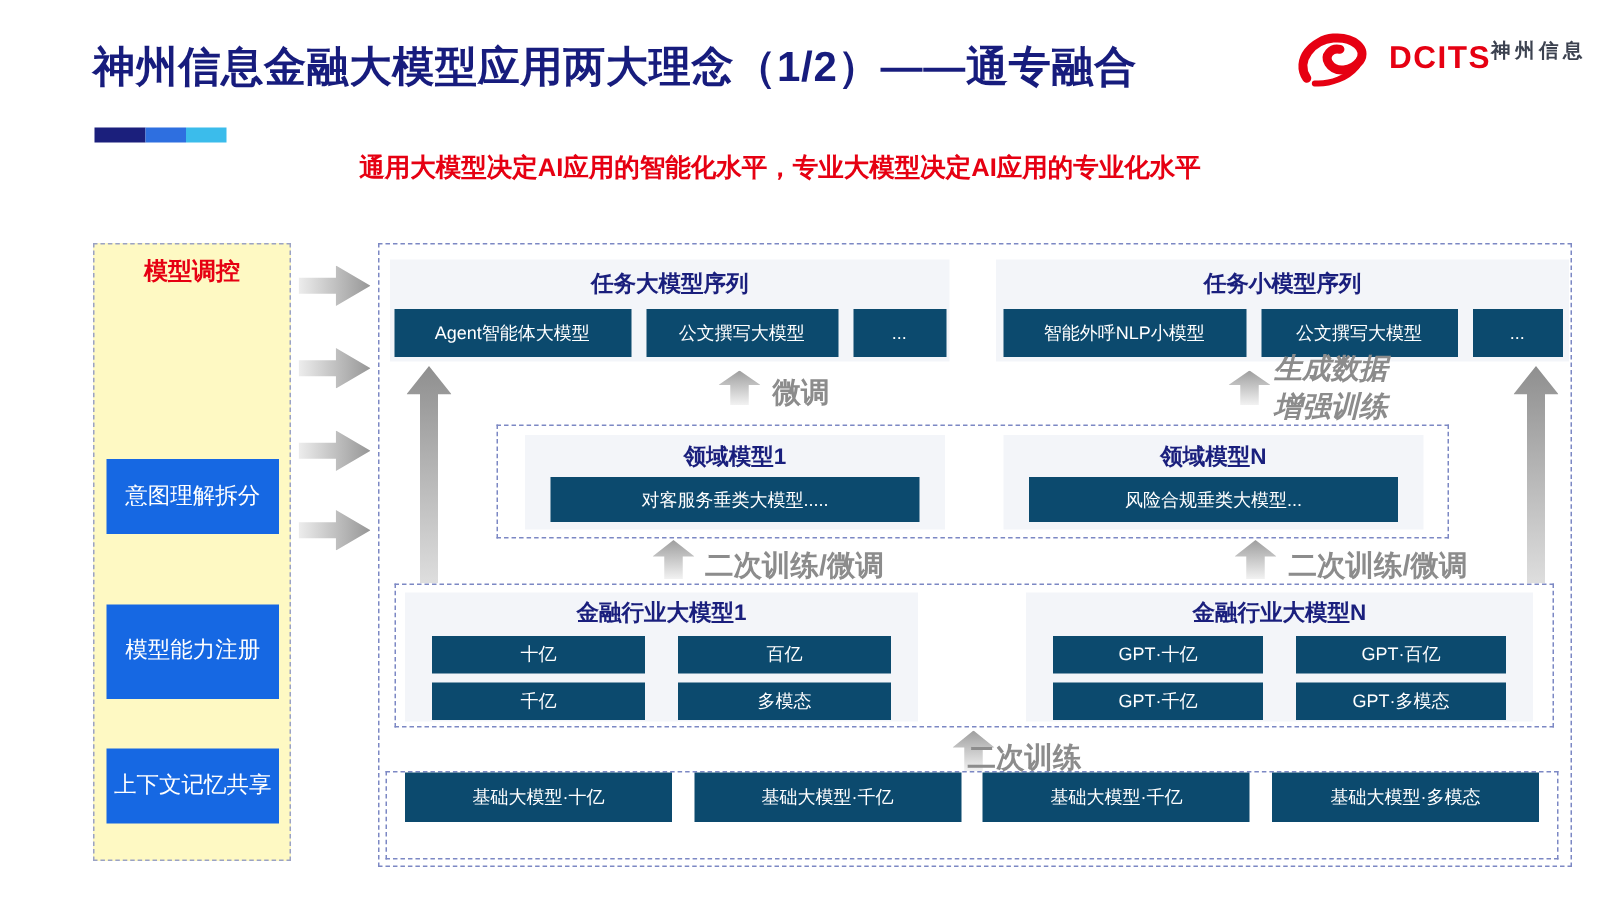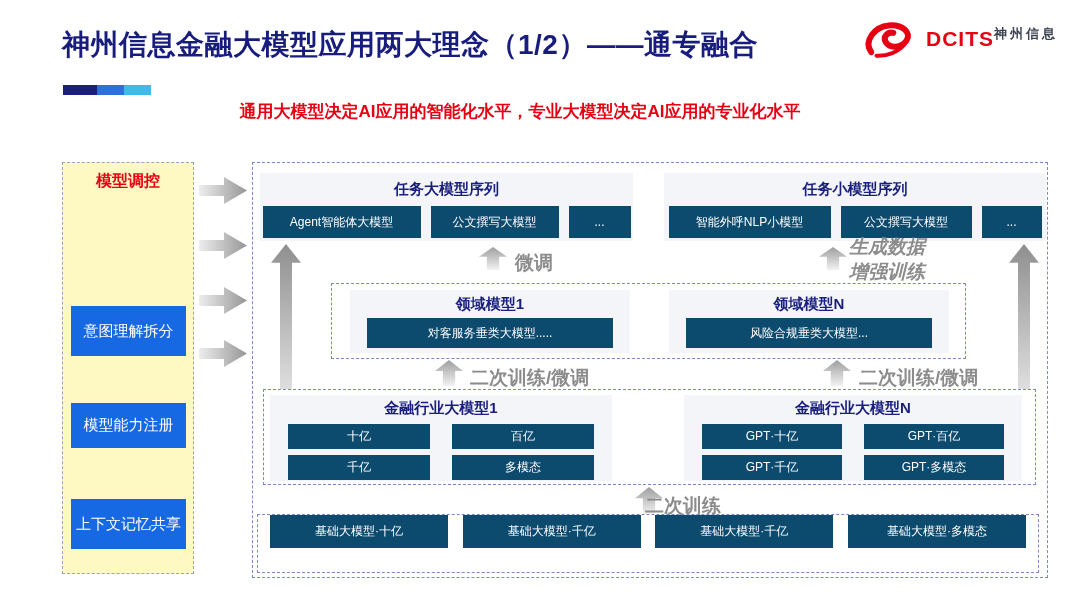--- a/index.html
+++ b/index.html
@@ -91,21 +91,21 @@
     </svg>
     <div class="logo-text">
       <span class="logo-brand">DCITS</span>
       <span class="logo-brand-cn">神州信息</span>
     </div>
   </div>
 
   <div class="sidebar">
     <div class="sidebar-title">模型调控</div>
     <div class="side-box" style="top:143px; height:50px;">意图理解拆分</div>
-    <div class="side-box" style="top:240px; height:45px;">模型能力注册</div>
+    <div class="side-box" style="top:240px; height:63px;">模型能力注册</div>
     <div class="side-box" style="top:336px; height:50px;">上下文记忆共享</div>
   </div>
 
   <div class="arrow-right" style="left:199px; top:177px;"></div>
   <div class="arrow-right" style="left:199px; top:232px;"></div>
   <div class="arrow-right" style="left:199px; top:287px;"></div>
   <div class="arrow-right" style="left:199px; top:340px;"></div>
 
   <div class="main-box">
 

